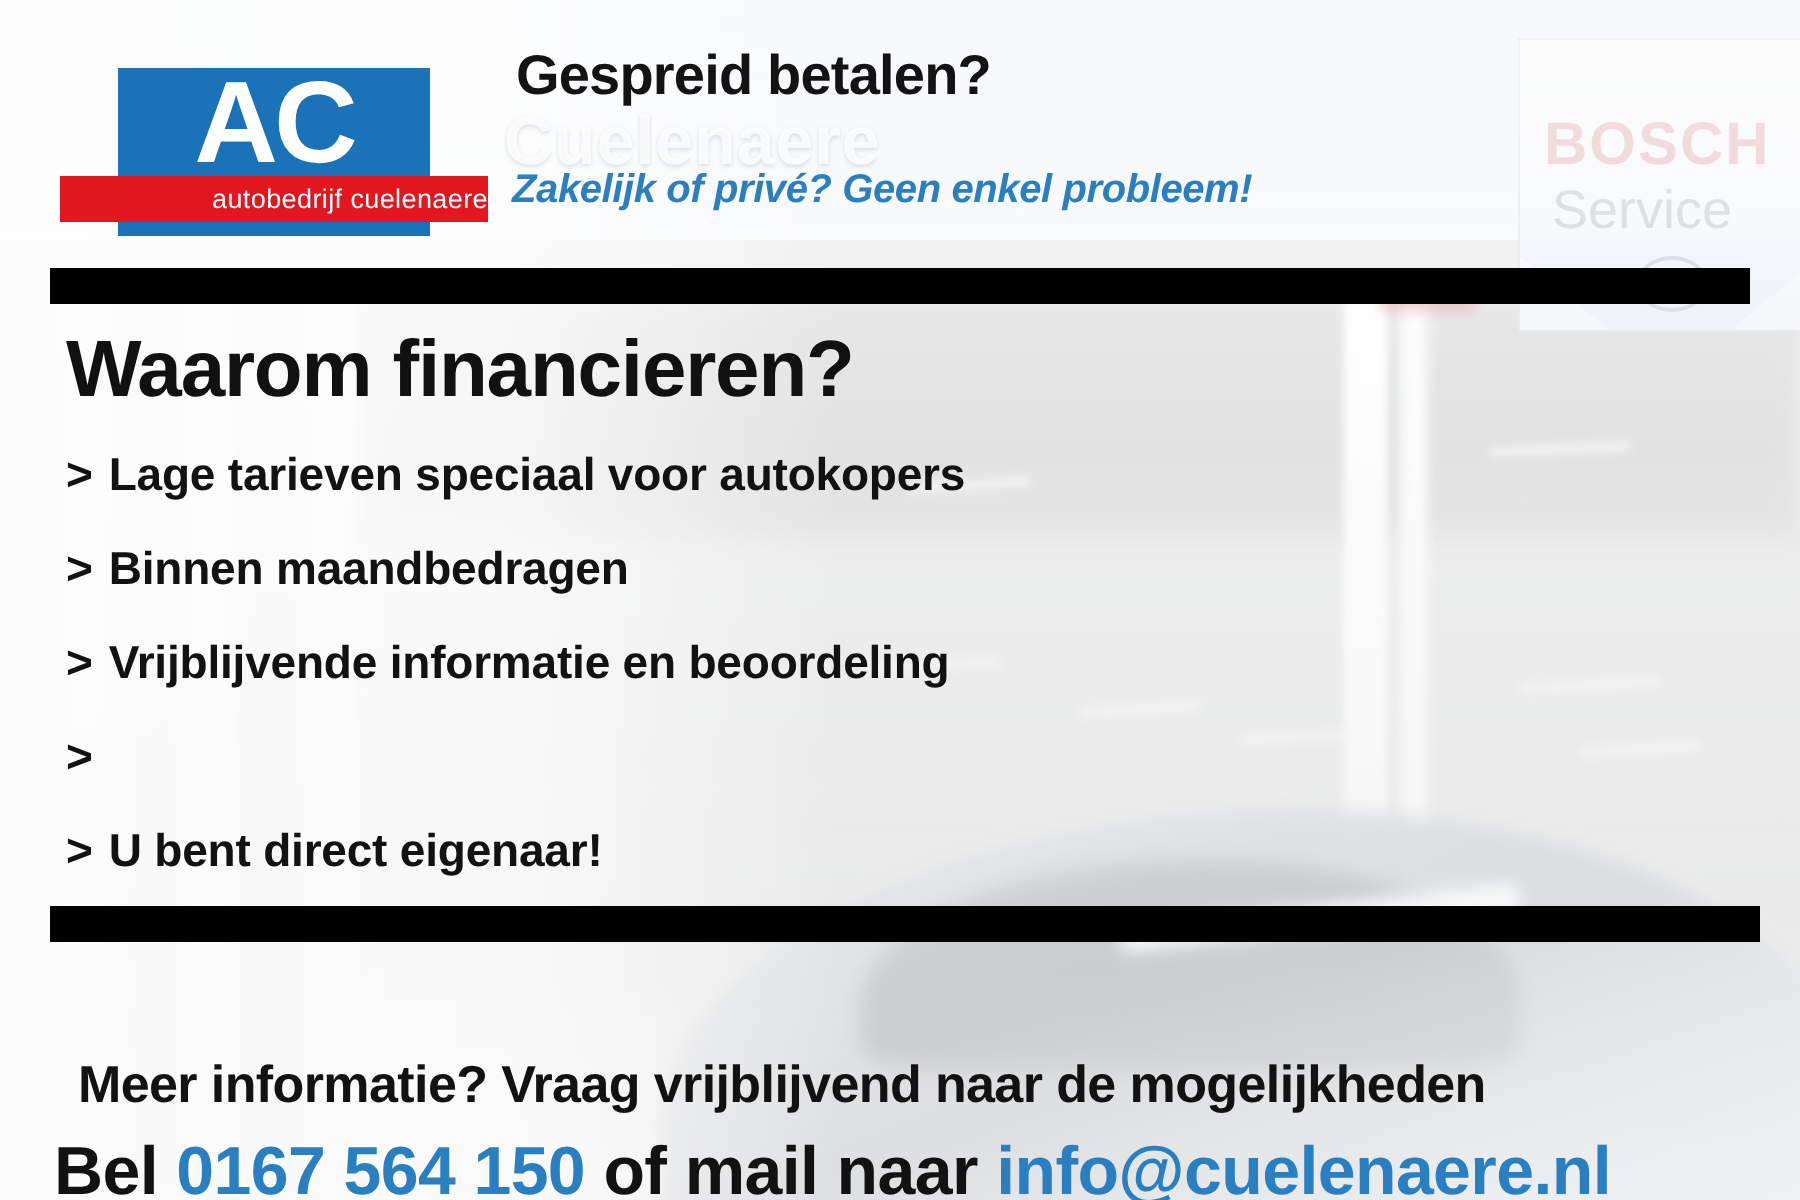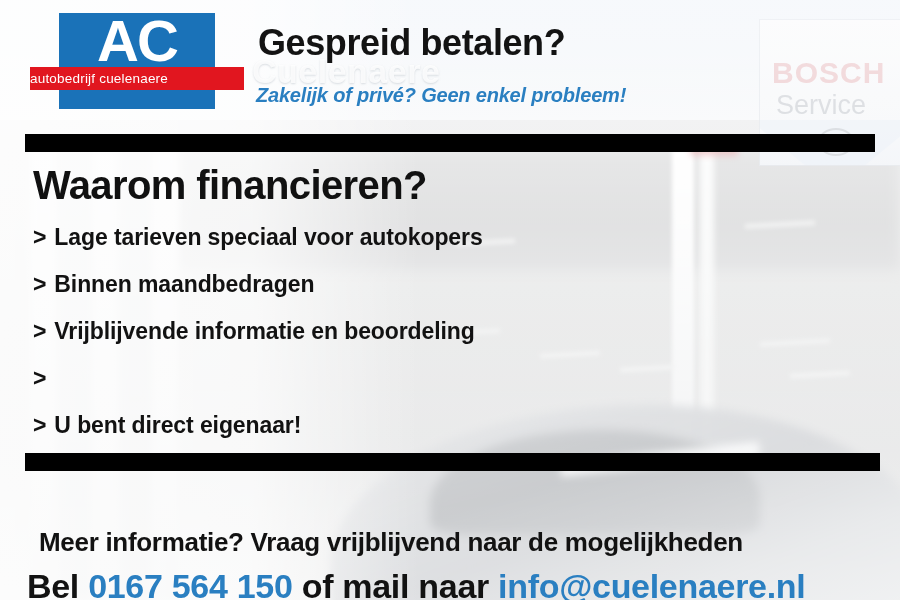--- a/index.html
+++ b/index.html
@@ -145,41 +145,41 @@
     background:linear-gradient(90deg, rgba(255,255,255,.80) 0%,
                                         rgba(255,255,255,.70) 60%,
                                         rgba(255,255,255,0) 100%);
   }
 
   
   .content { position:absolute; inset:0; }
 
   
   .logo {
-    position:absolute; left:59px; top:13px; width:156px; height:96px;
+    position:absolute; left:59px; top:34px; width:156px; height:84px;
     background:#1a72b8;
   }
   .logo-ac {
     position:absolute; left:0; right:0; top:-2px;
     text-align:center;
     font-size:58px; font-weight:bold; letter-spacing:-2px;
     color:#ffffff; line-height:1.05;
   }
   .logo-bar {
     position:absolute; left:-29px; top:54px; width:214px; height:23px;
     background:#e1161f;
-    display:flex; align-items:center; justify-content:flex-start;
+    display:flex; align-items:center; justify-content:flex-end;
   }
   .logo-bar span {
     font-size:13.5px; color:#ffffff; letter-spacing:.2px; white-space:nowrap;
   }
 
   .headline {
     position:absolute; left:258px; top:22px;
-    font-size:36px; font-weight:bold; color:#131313;
+    font-size:28px; font-weight:bold; color:#131313;
     letter-spacing:-.4px; white-space:nowrap;
   }
   .subheadline {
     position:absolute; left:256px; top:84px;
     font-size:20px; font-style:italic; font-weight:bold;
     color:#2a7fc1; letter-spacing:-.2px; white-space:nowrap;
   }
 
   
   .rule { position:absolute; background:#000000; }

